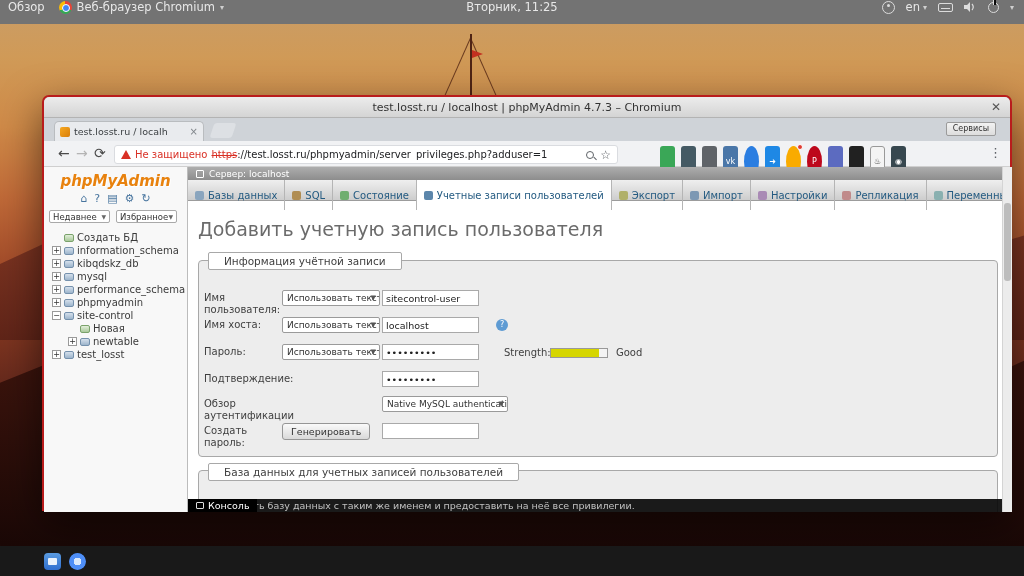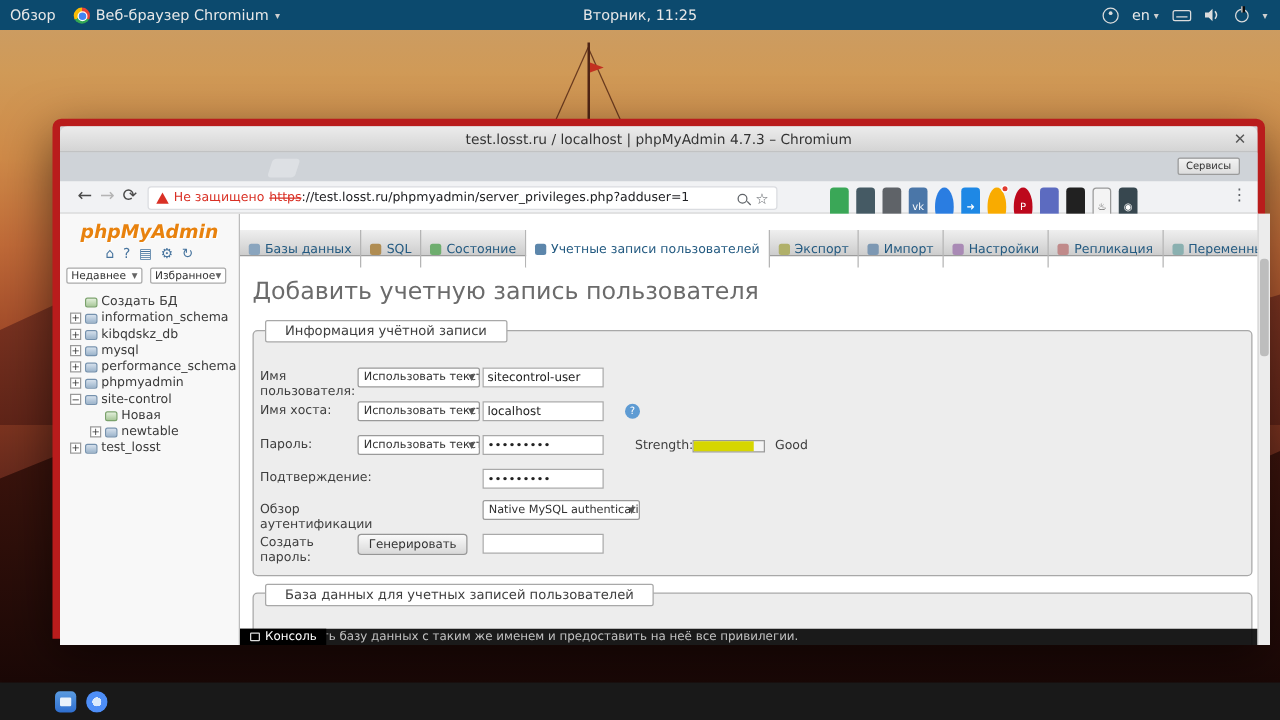--- a/index.html
+++ b/index.html
@@ -13,42 +13,42 @@
   .ridge{position:absolute;left:0;right:0}
   #r1{top:150px;height:190px;background:linear-gradient(180deg,#97432a,#5f2418);
       clip-path:polygon(0 60%,6% 45%,12% 55%,20% 35%,28% 55%,36% 40%,44% 60%,52% 42%,60% 58%,68% 38%,76% 55%,84% 42%,92% 58%,100% 45%,100% 100%,0 100%)}
   #r2{top:300px;height:276px;background:linear-gradient(180deg,#47180f,#150605);
       clip-path:polygon(0 30%,8% 18%,16% 32%,26% 12%,34% 30%,44% 16%,54% 34%,64% 14%,74% 30%,84% 18%,94% 32%,100% 22%,100% 100%,0 100%)}
   #mast{position:absolute;left:470px;top:34px;width:2px;height:62px;background:#4f2414}
   #flag{position:absolute;left:472px;top:50px;width:0;height:0;border-top:4px solid transparent;border-bottom:4px solid transparent;border-left:11px solid #c23020}
   .wire{position:absolute;left:470px;top:38px;width:1px;height:80px;background:rgba(80,35,18,.8);transform-origin:top}
 
   
-  #topbar{position:absolute;left:0;top:0;width:1024px;height:24px;background:#0c4a6e;color:#e8e8e8;font-size:11.5px;display:flex;align-items:center}
+  #topbar{position:absolute;left:0;top:0;width:1024px;height:24px;background:#737373;color:#e8e8e8;font-size:11.5px;display:flex;align-items:flex-start}
   #tb-left{display:flex;align-items:center;gap:14px;padding-left:8px}
   #tb-clock{position:absolute;left:0;right:0;text-align:center;pointer-events:none}
   #tb-right{margin-left:auto;display:flex;align-items:center;gap:11px;padding-right:10px}
   .chrome-ico{width:13px;height:13px;border-radius:50%;background:conic-gradient(#ea4335 0 120deg,#34a853 120deg 240deg,#fbbc05 240deg 360deg);position:relative;display:inline-block;vertical-align:middle}
   .chrome-ico:after{content:"";position:absolute;left:3.5px;top:3.5px;width:6px;height:6px;border-radius:50%;background:#4285f4;border:1px solid #fff}
   .caret{font-size:8px;color:#cfcfcf}
   .a11y{width:13px;height:13px;border:1.4px solid #dcdcdc;border-radius:50%;position:relative}
   .a11y:after{content:"";position:absolute;left:4px;top:2.5px;width:3px;height:3px;border-radius:50%;background:#dcdcdc}
   .kbd{width:15px;height:9px;border:1.2px solid #dcdcdc;border-radius:2px;position:relative}
   .kbd:after{content:"";position:absolute;left:2px;right:2px;bottom:1.2px;height:1.6px;background:#dcdcdc}
   .pwr{width:11px;height:11px;border:1.4px solid #dcdcdc;border-radius:50%;position:relative}
   .pwr:after{content:"";position:absolute;left:4px;top:-3px;width:1.6px;height:5px;background:#0b0b0b;border-left:1.6px solid #dcdcdc}
 
   
   #bottombar{position:absolute;left:0;top:546px;width:1024px;height:30px;background:#191919;display:flex;align-items:center;gap:8px;padding-left:44px}
   .task-blue{width:17px;height:17px;border-radius:4px;background:linear-gradient(180deg,#5a9be0,#2f6fd0);position:relative}
   .task-blue:after{content:"";position:absolute;left:4px;top:5px;width:9px;height:7px;background:#eaf2fb;border-radius:1px}
   .task-chrome{width:17px;height:17px;border-radius:50%;background:radial-gradient(circle at 50% 50%,#dbe9fb 0 30%,#4e8ef7 31% 70%,#2b6fd4 71% 100%)}
 
   
-  #win{position:absolute;left:42px;top:95px;width:970px;height:416px;border-radius:7px 7px 0 0;box-shadow:0 14px 40px rgba(0,0,0,.55);background:#d4d7da;border:6px solid #b91c1c}
+  #win{position:absolute;left:42px;top:95px;width:970px;height:416px;border-radius:7px 7px 0 0;box-shadow:0 14px 40px rgba(0,0,0,.55);background:#d4d7da;border:2px solid #b91c1c}
   #titlebar{position:absolute;left:0;top:0;right:0;height:21px;border-radius:6px 6px 0 0;background:linear-gradient(#ececec,#d4d4d4);border-bottom:1px solid #b3b3b3;display:flex;align-items:center;justify-content:center;font-size:11px;color:#333}
   #win-close{position:absolute;right:9px;top:3px;font-size:12px;color:#555;cursor:default}
   #tabstrip{position:absolute;left:0;top:21px;right:0;height:23px;background:#cfd3d8}
   #tab{position:absolute;left:10px;bottom:0;width:150px;height:20px;background:#e9ebee;border:1px solid #b9bcbf;border-bottom:none;border-radius:5px 5px 0 0;display:flex;align-items:center;padding:0 5px;font-size:9.5px;color:#3c4043;gap:4px}
   #tab .fav{width:10px;height:10px;border-radius:2px;background:linear-gradient(135deg,#f6a821,#d87e0a);flex:none}
   #tab .ttl{white-space:nowrap;overflow:hidden;flex:1}
   #tab .tclose{color:#80868b;font-size:10px;flex:none}
   #tabstub{position:absolute;left:168px;bottom:3px;width:22px;height:15px;background:#dde0e4;border-radius:3px;transform:skewX(-18deg)}
   #services-btn{position:absolute;right:14px;top:4px;height:14px;padding:0 6px;background:linear-gradient(#f2f2f2,#ddd);border:1px solid #9b9b9b;border-radius:2px;font-size:8px;color:#333;line-height:12px}
   #toolbar{position:absolute;left:0;top:44px;right:0;height:26px;background:#f1f2f4;border-bottom:1px solid #cfcfcf}
@@ -171,20 +171,25 @@
   </div>
 
   <div id="win">
 
     <div id="titlebar">
       <span>test.losst.ru / localhost | phpMyAdmin 4.7.3 – Chromium</span>
       <span id="win-close">✕</span>
     </div>
 
     <div id="tabstrip">
+      <div id="tab">
+        <span class="fav"></span>
+        <span class="ttl">test.losst.ru / localh</span>
+        <span class="tclose">×</span>
+      </div>
       <div id="tabstub"></div>
       <div id="services-btn">Сервисы</div>
     </div>
 
     <div id="toolbar">
       <span class="navbtn" style="left:14px">←</span>
       <span class="navbtn" style="left:32px;color:#b4b4b4">→</span>
       <span class="navbtn" style="left:50px">⟳</span>
 
       <div id="addrbar">
@@ -286,20 +291,24 @@
           <div class="titem">
               <span class="exp">+</span>
               <span class="db-ico"></span>
               <span>test_losst</span>
             </div>
         </div>
       </div>
 
       <div id="pma-main">
 
+        <div id="crumb">
+          <span class="srv-ico"></span>
+          <span>Сервер: localhost</span>
+        </div>
 
         <div id="pmatabs">
           <div class="pmatab">
               <span class="ti"></span>
               <span>Базы данных</span>
             </div>
           <div class="pmatab">
               <span class="ti"></span>
               <span>SQL</span>
             </div>

